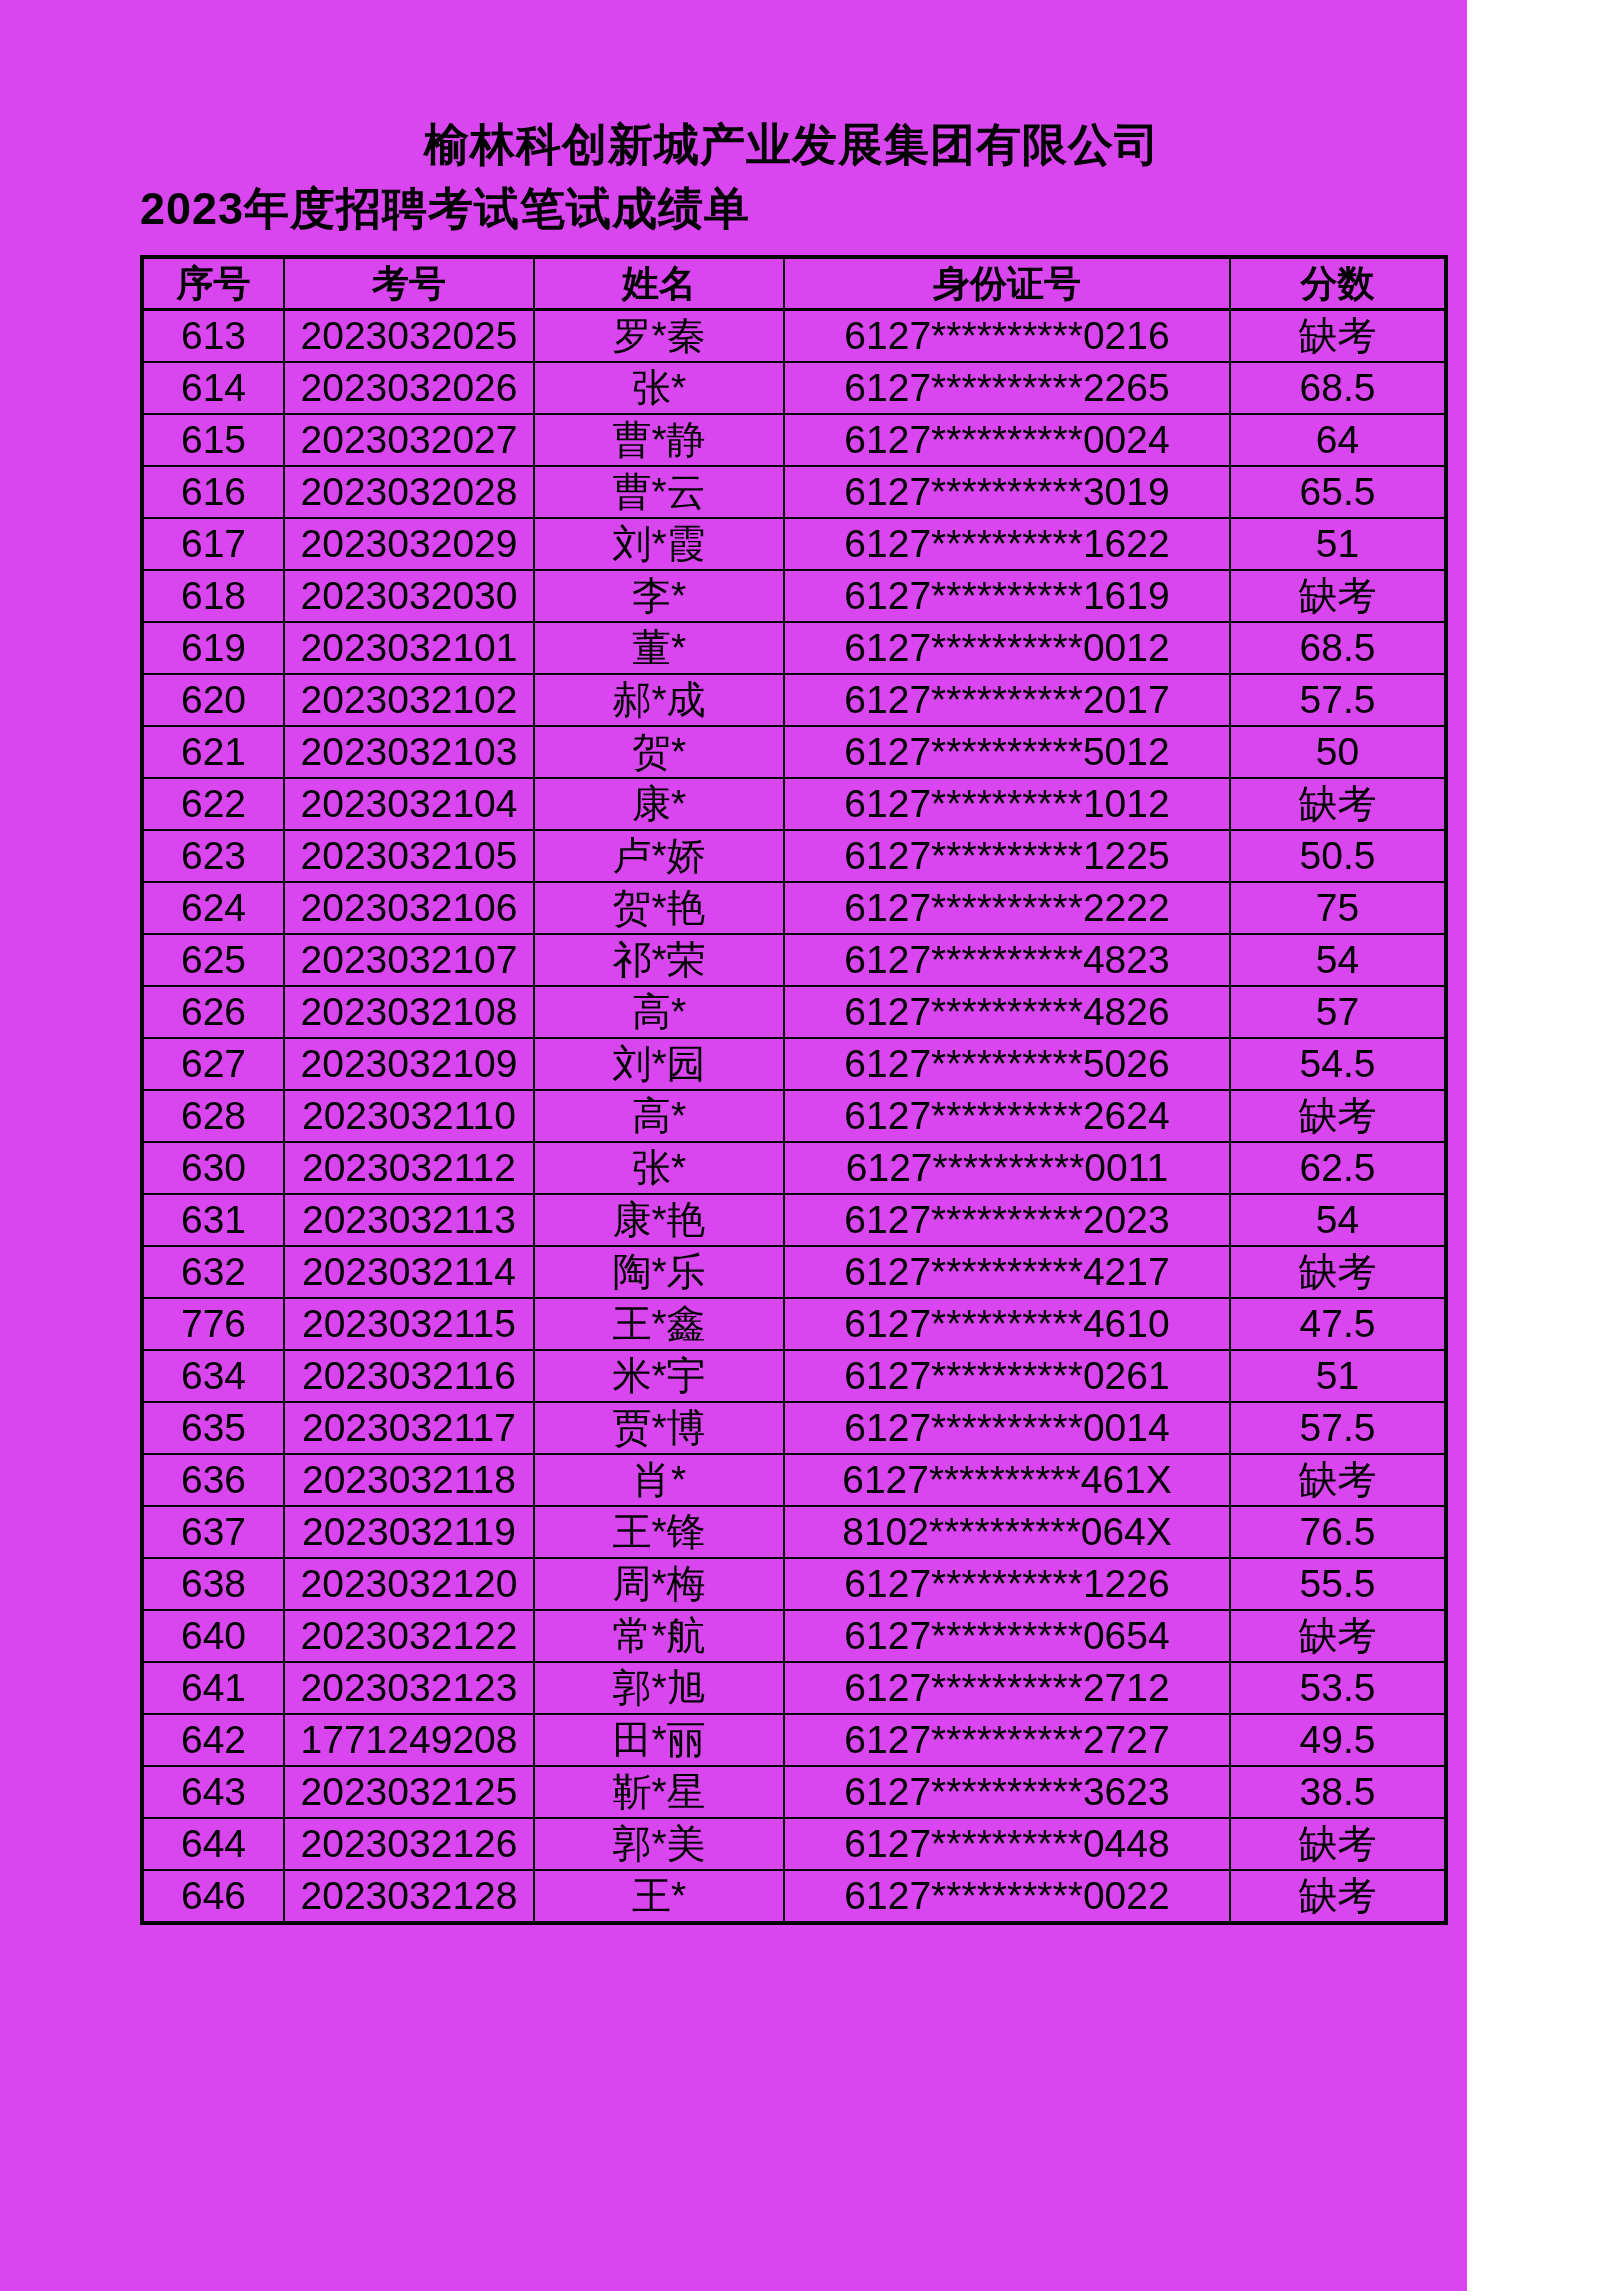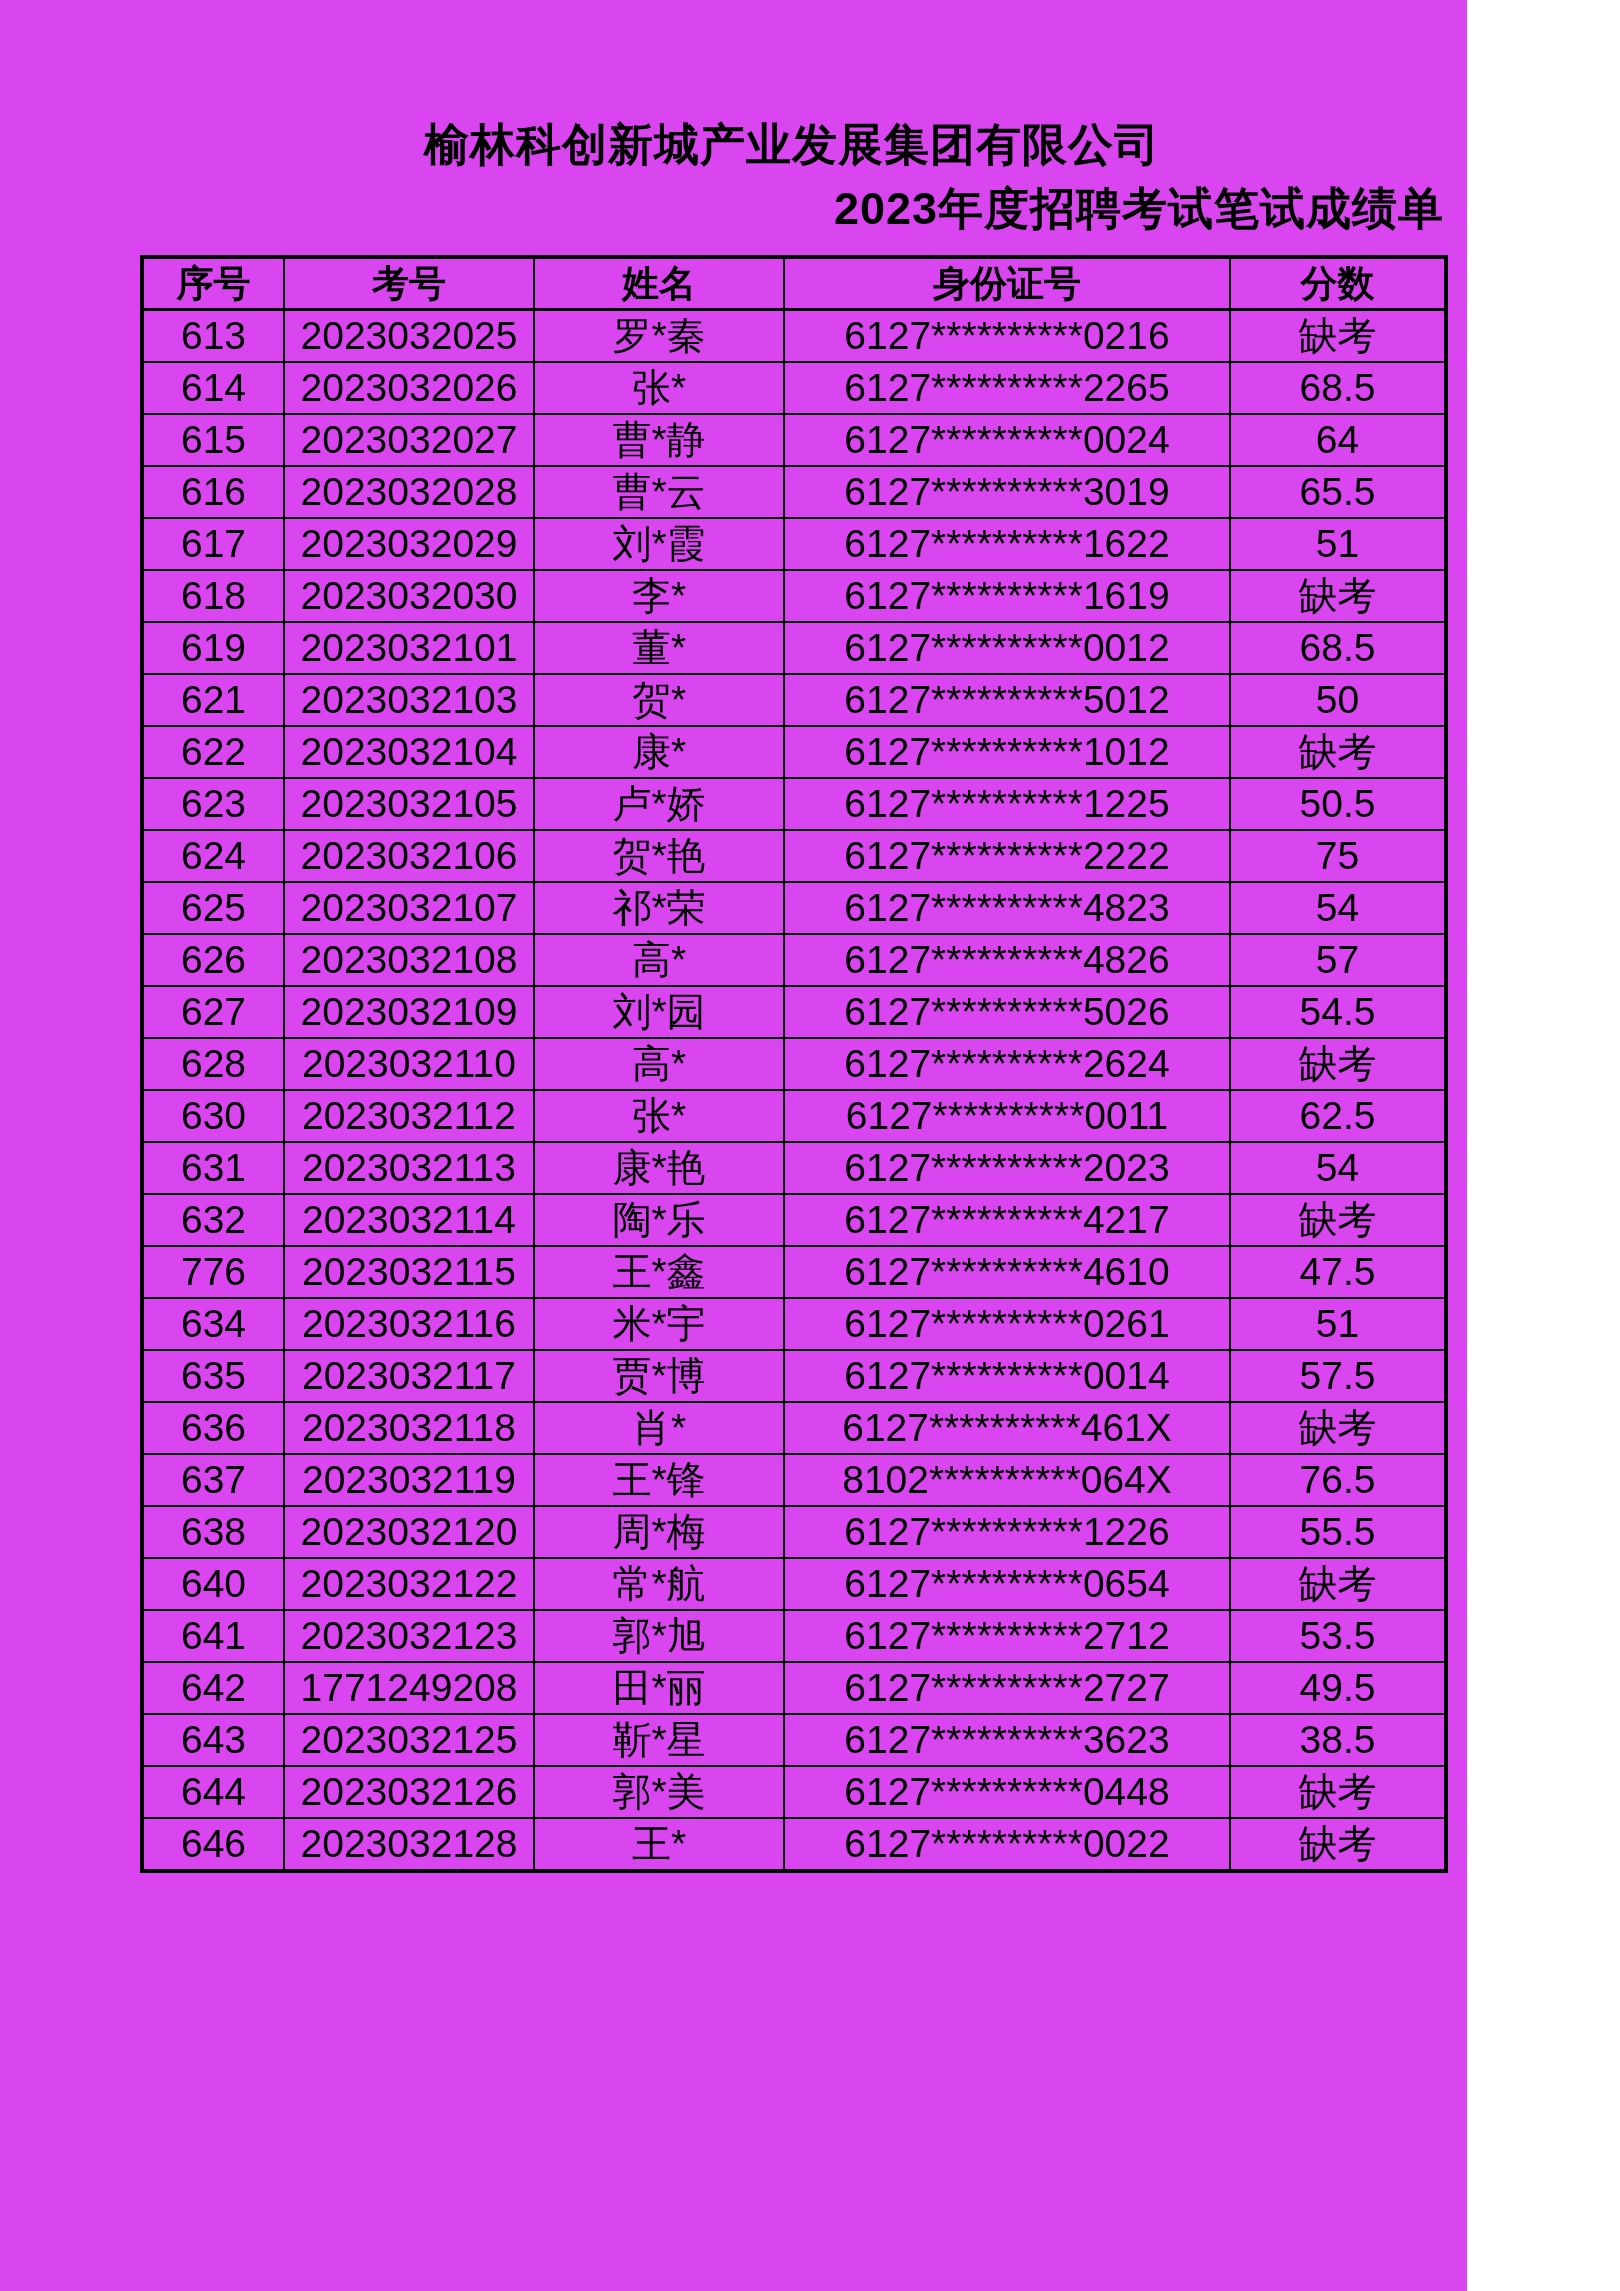--- a/index.html
+++ b/index.html
@@ -27,21 +27,21 @@
     line-height: 1.3;
     text-align: center;
     letter-spacing: 1px;
     color: #000;
   }
   .doc-subtitle {
     margin: 5.9px 0 15.7px 0;
     font-size: 45px;
     font-weight: bold;
     line-height: 1.3;
-    text-align: right;
+    text-align: left;
     letter-spacing: 1px;
     color: #000;
   }
   table.score-table {
     border-collapse: collapse;
     table-layout: fixed;
     width: 1304px;
     border: 4.9px solid #000;
   }
   table.score-table th,
@@ -137,20 +137,27 @@
             <td>缺考</td>
           </tr>
           <tr>
             <td>619</td>
             <td>2023032101</td>
             <td>董*</td>
             <td>6127**********0012</td>
             <td>68.5</td>
           </tr>
           <tr>
+            <td>620</td>
+            <td>2023032102</td>
+            <td>郝*成</td>
+            <td>6127**********2017</td>
+            <td>57.5</td>
+          </tr>
+          <tr>
             <td>621</td>
             <td>2023032103</td>
             <td>贺*</td>
             <td>6127**********5012</td>
             <td>50</td>
           </tr>
           <tr>
             <td>622</td>
             <td>2023032104</td>
             <td>康*</td>

